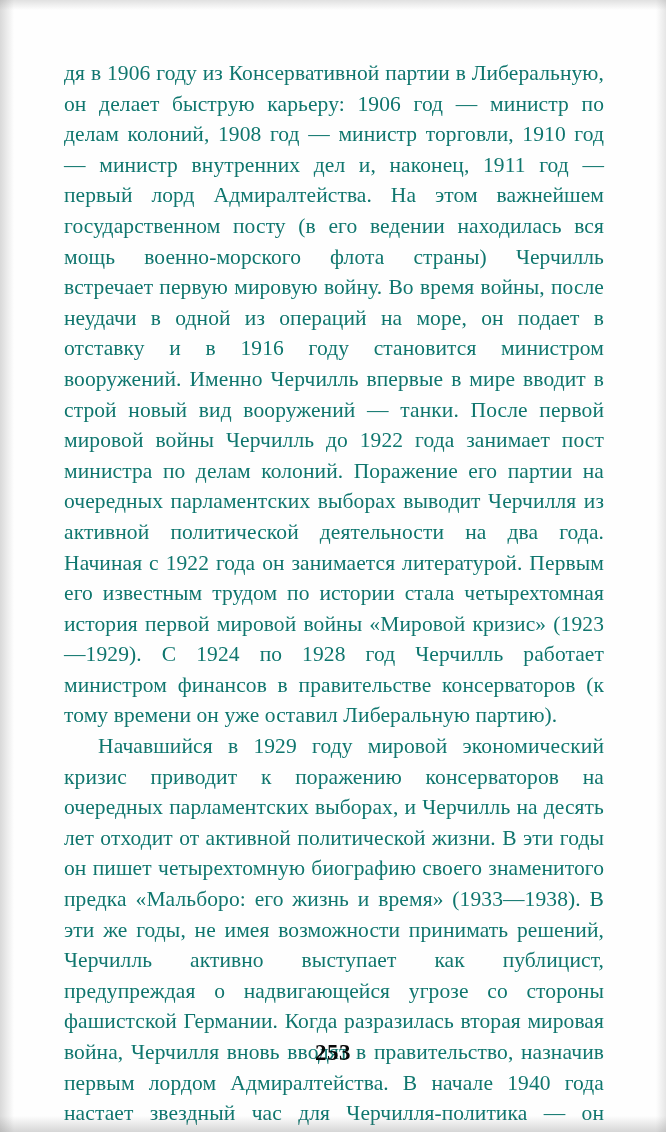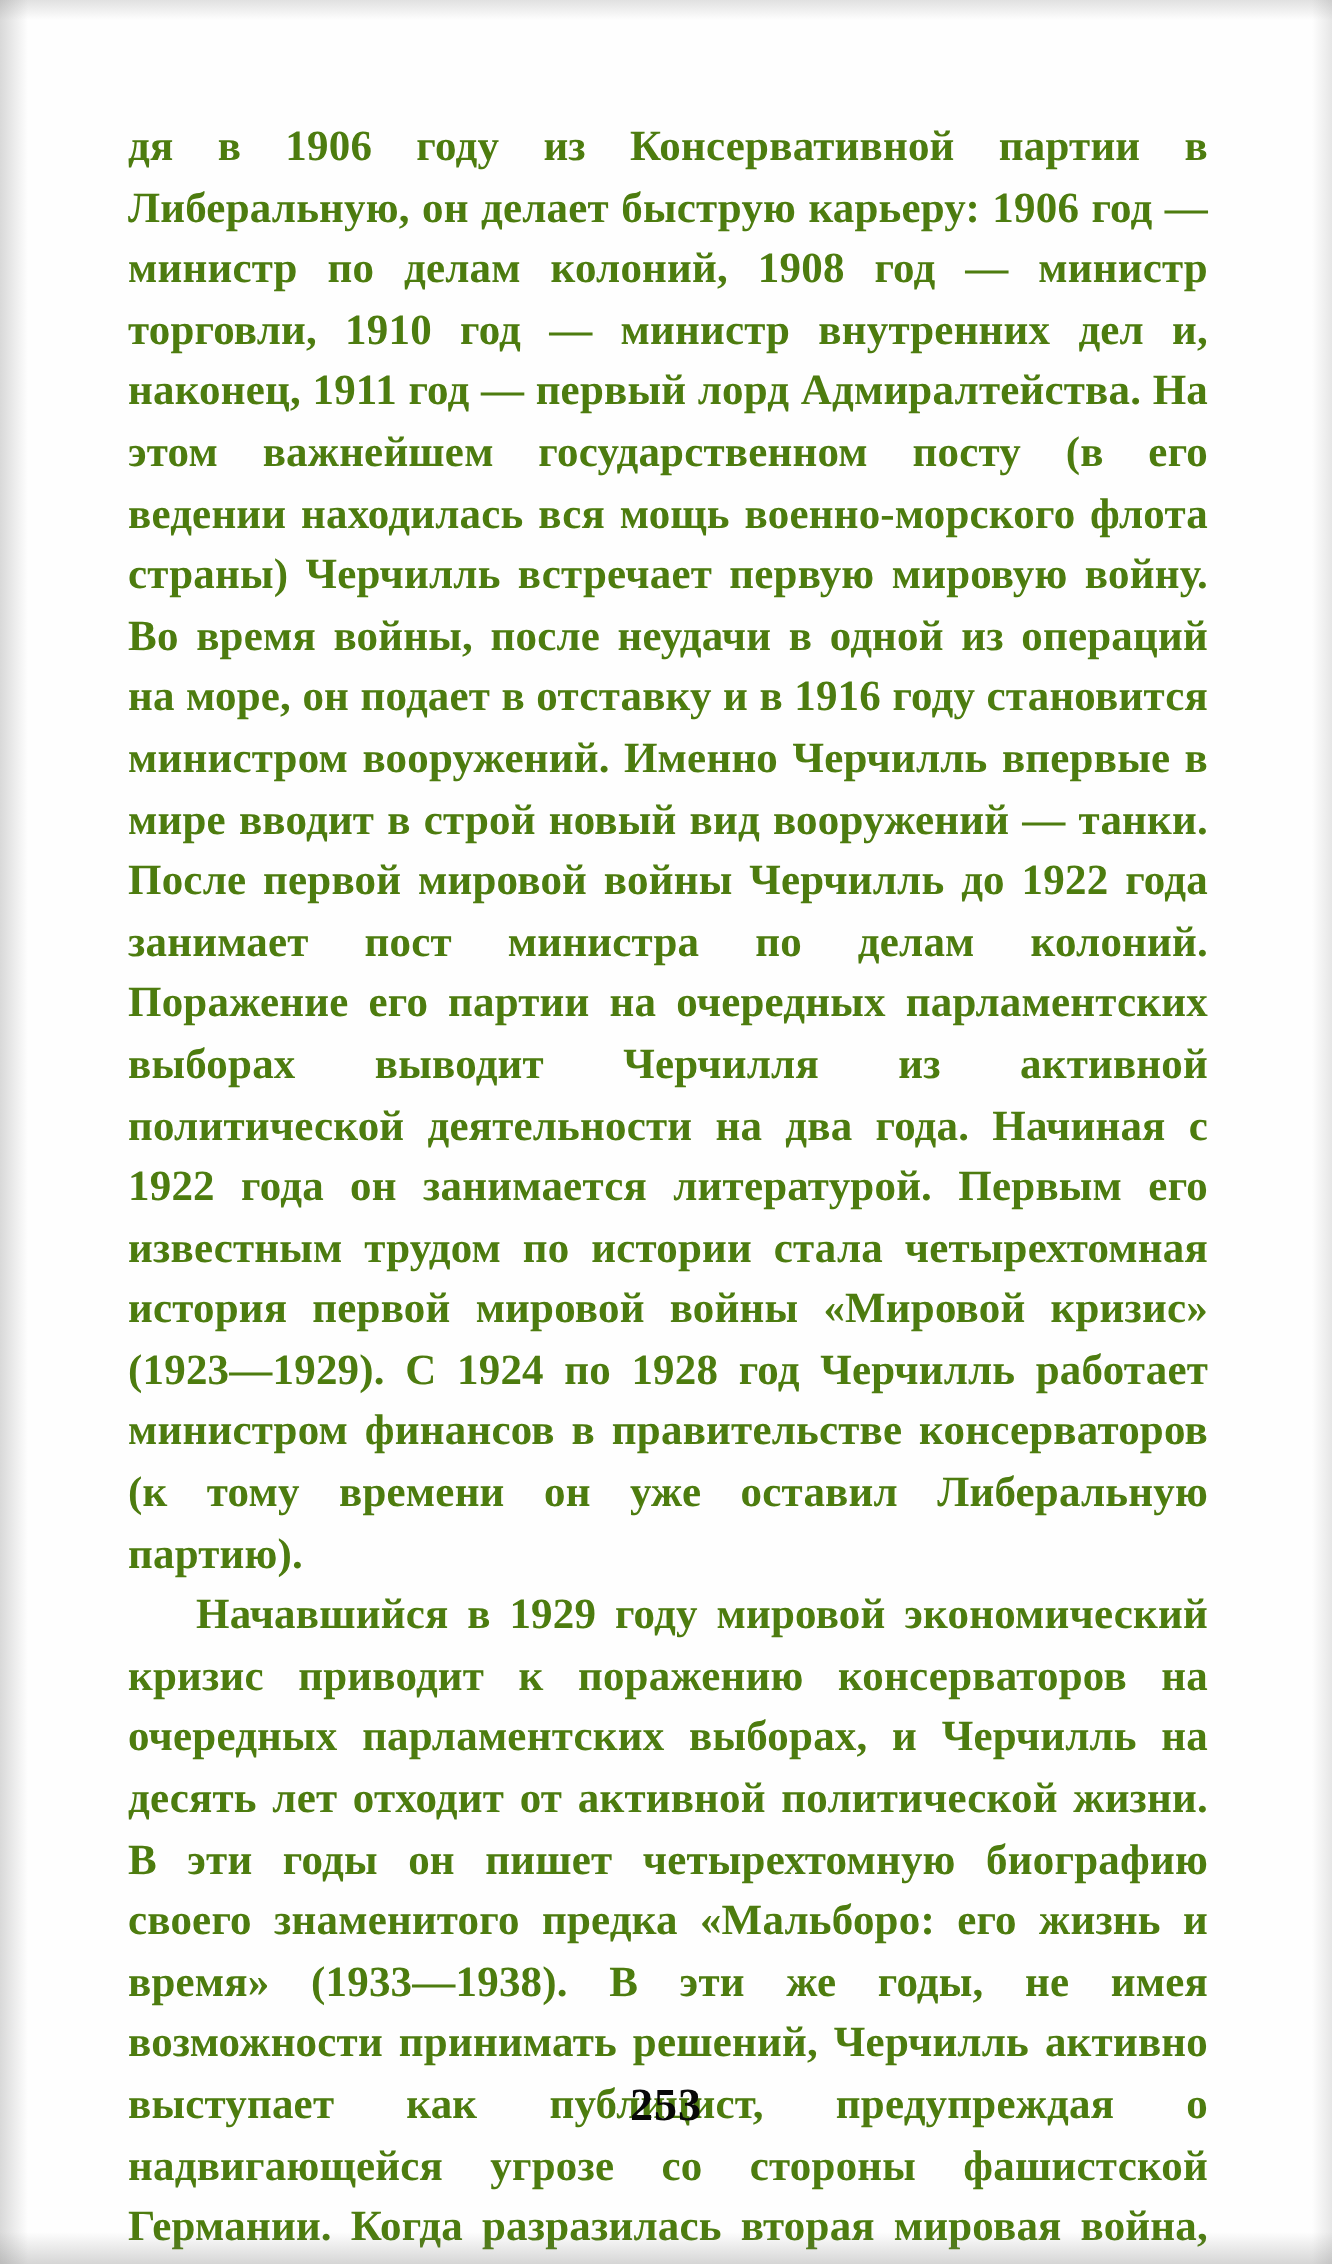--- a/index.html
+++ b/index.html
@@ -25,22 +25,22 @@
   .text-column {
     width: 540px;
   }
   .para {
     margin: 0;
     font-size: 21.5px;
     line-height: 30.6px;
     text-align: justify;
     text-justify: inter-word;
     letter-spacing: 0.1px;
-    font-weight: 700;
-    color: #4d7c0f;
+    font-weight: 400;
+    color: #0f766e;
     -webkit-font-smoothing: none;
   }
   .para + .para {
     text-indent: 34px;
   }
   .page-number {
     position: absolute;
     left: 0;
     right: 0;
     top: 1040px;

